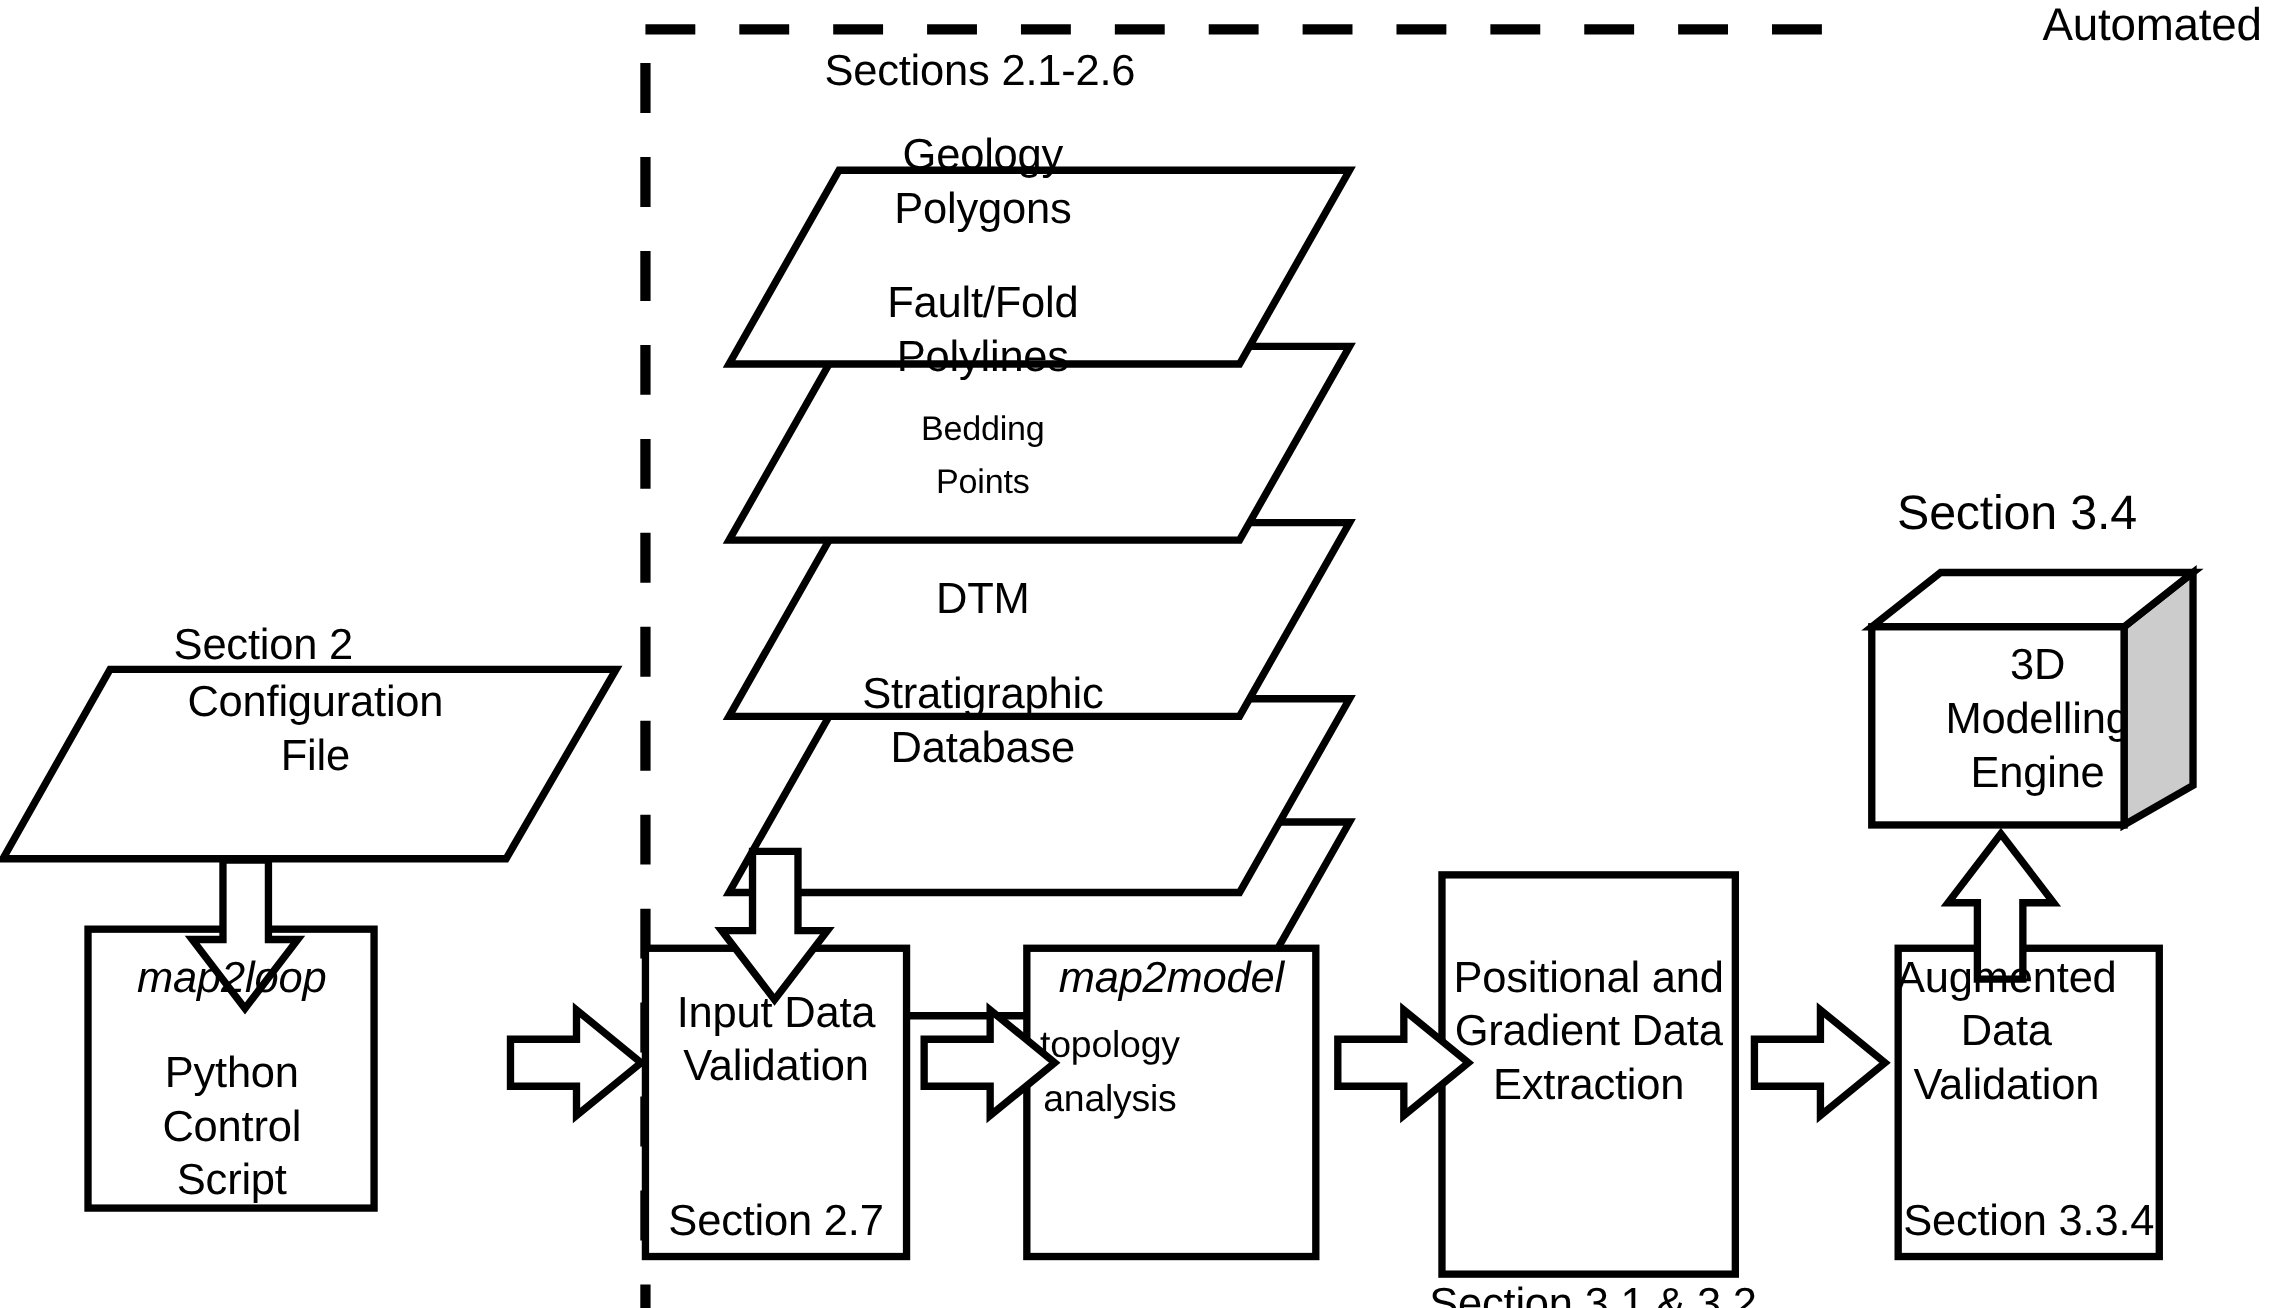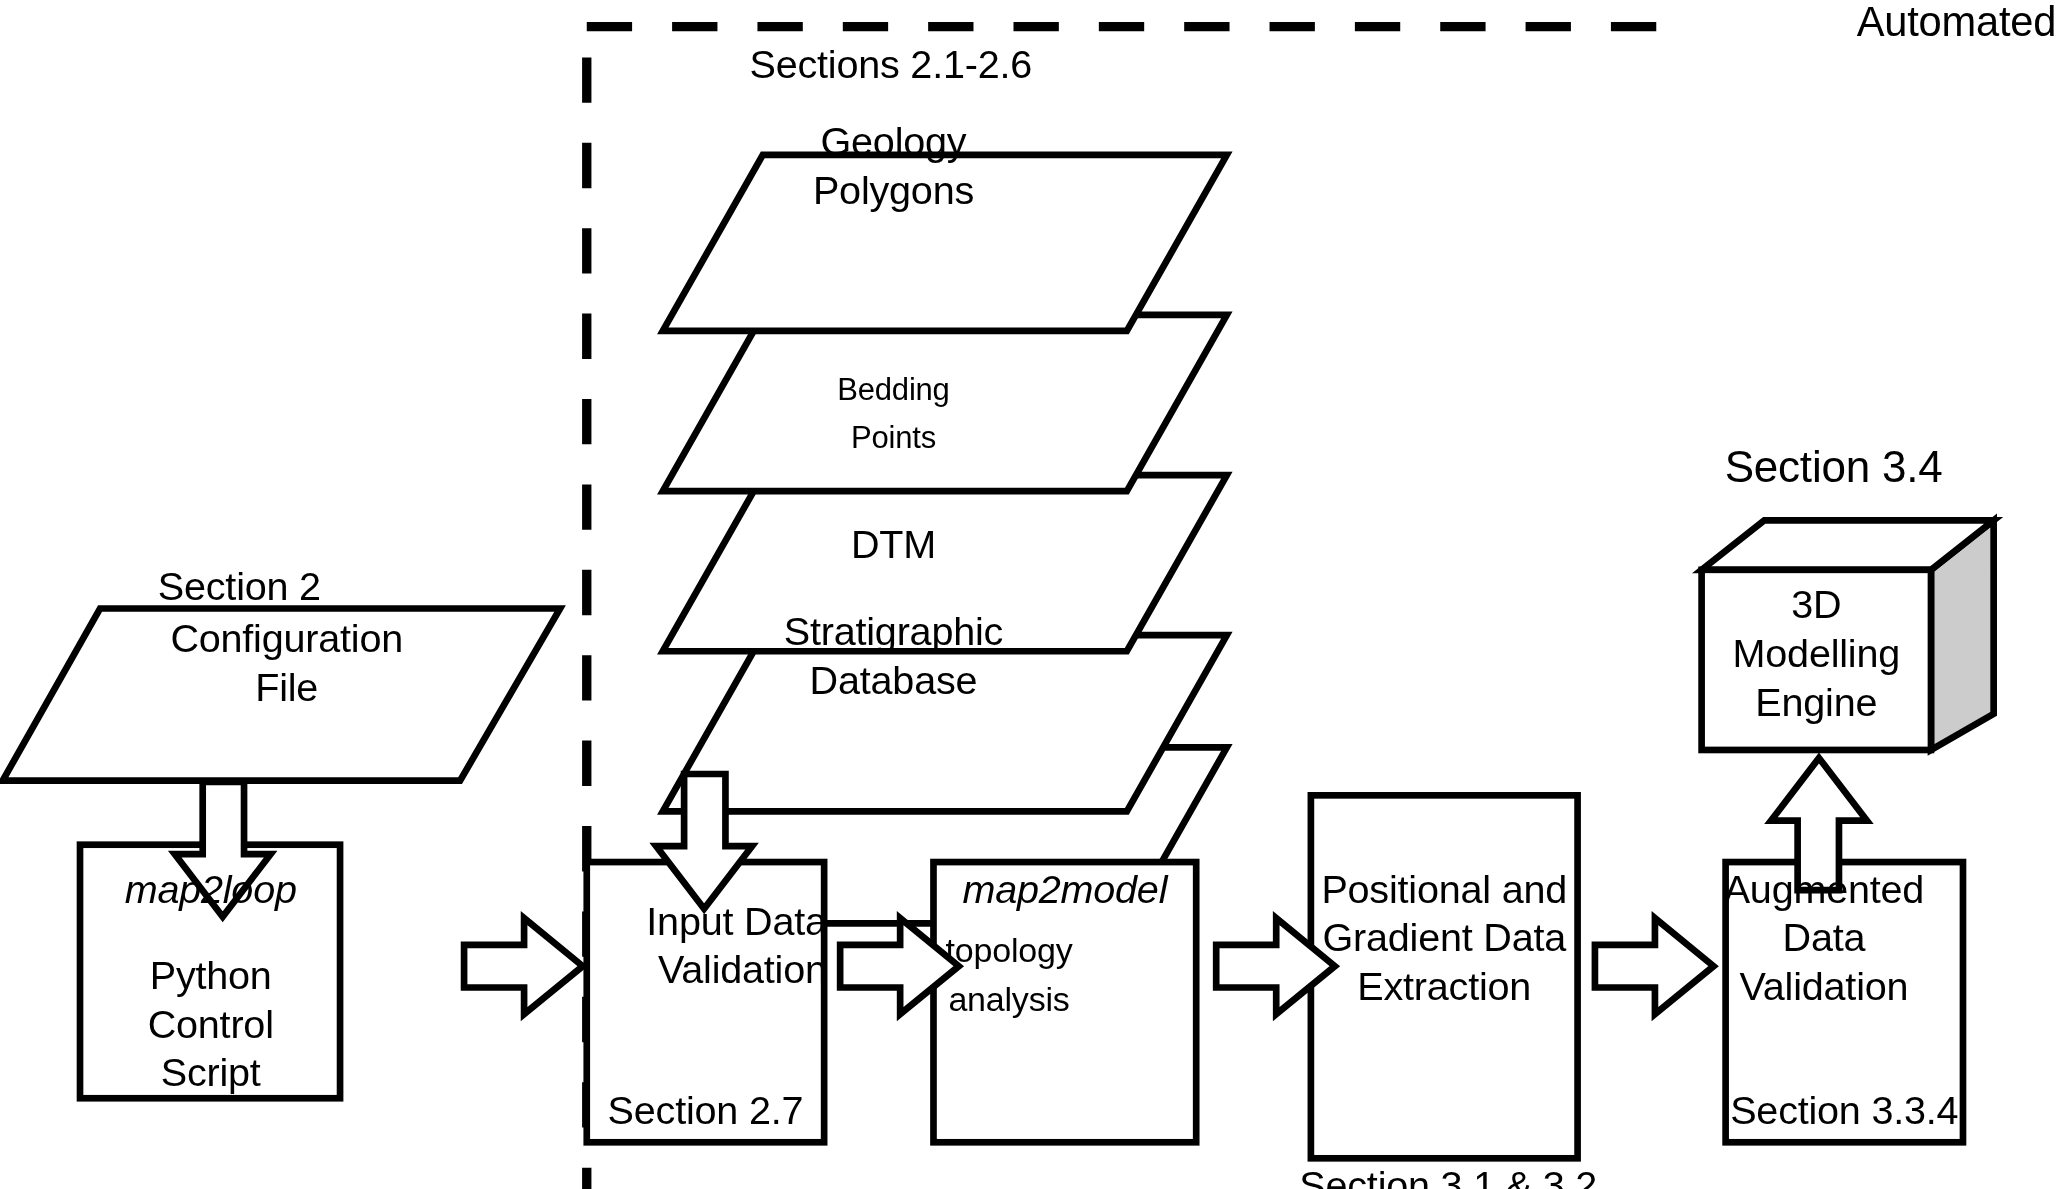--- a/index.html
+++ b/index.html
@@ -154,51 +154,53 @@
       <polygon class="arrow-block" points="1364,568 1400,615 1379,615 1379,667 1348,667 1348,615 1328,615"></polygon>
     </g>
   </svg>
 
   <div class="lbl title-lbl" style="left: 1701.61px; top: -4.00337px; width: 653.439px; font-size: 41.635px; line-height: 51.2431px;">Automated workflow</div>
 
   <div class="lbl" style="left: 624.101px; top: 40.0337px; width: 533.419px; font-size: 39.5533px; line-height: 48.6809px;">Sections 2.1-2.6</div>
 
   <div class="lbl" style="left: 653.439px; top: 117.432px; width: 480.077px; font-size: 39.5533px; line-height: 48.6809px;">Geology
 Polygons</div>
+  <div class="lbl" style="left: 653.439px; top: 250.878px; width: 480.077px; font-size: 39.5533px; line-height: 48.6809px;">Fault/Fold
+Polylines</div>
   <div class="lbl" style="left: 653.439px; top: 365.641px; width: 480.077px; font-size: 31px; line-height: 48.6809px;">Bedding
 Points</div>
   <div class="lbl" style="left: 653.439px; top: 520.438px; width: 480.077px; font-size: 39.5533px; line-height: 48.6809px;">DTM</div>
   <div class="lbl" style="left: 653.439px; top: 607.177px; width: 480.077px; font-size: 39.5533px; line-height: 48.6809px;">Stratigraphic
 Database</div>
 
   <div class="lbl" style="left: 26px; top: 533.782px; width: 426.735px; font-size: 39.5533px; line-height: 48.6809px; margin-top: 28px;">Section 2</div>
   <div class="lbl" style="left: 46.6742px; top: 613.85px; width: 480.077px; font-size: 39.5533px; line-height: 48.6809px;">Configuration
 File</div>
 
   <div class="lbl" style="left: 77.3458px; top: 864.727px; width: 266.71px; font-size: 39.5533px; line-height: 48.6809px;"><span class="em">map2loop</span></div>
   <div class="lbl" style="left: 77.3458px; top: 926.112px; width: 266.71px; font-size: 39.5533px; line-height: 48.6809px; margin-top: 25px;">Python
 Control
 Script</div>
 
-  <div class="lbl" style="left: 584.094px; top: 896.754px; width: 242.706px; font-size: 39.5533px; line-height: 48.6809px; text-align: right;">Input Data
+  <div class="lbl" style="left: 584.094px; top: 896.754px; width: 242.706px; font-size: 39.5533px; line-height: 48.6809px;">Input Data
 Validation</div>
   <div class="lbl" style="left: 557.423px; top: 1086.25px; width: 296.048px; font-size: 39.5533px; line-height: 48.6809px;">Section 2.7</div>
 
   <div class="lbl" style="left: 930.817px; top: 864.727px; width: 268.043px; font-size: 39.5533px; line-height: 48.6809px;"><span class="em">map2model</span></div>
   <div class="lbl" style="left: 875px; top: 926.112px; width: 268.043px; font-size: 34px; line-height: 48.6809px;">topology
 analysis</div>
 
   <div class="lbl" style="left: 1302.88px; top: 864.727px; width: 282.712px; font-size: 39.5533px; line-height: 48.6809px;">Positional and
 Gradient Data
 Extraction</div>
   <div class="lbl" style="left: 1277.54px; top: 1160.98px; width: 341.388px; font-size: 39.5533px; line-height: 48.6809px;">Section 3.1 &amp; 3.2</div>
 
   <div class="lbl" style="left: 1722.94px; top: 864.727px; width: 202px; font-size: 39.5533px; line-height: 48.6809px;">Augmented
 Data
 Validation</div>
   <div class="lbl" style="left: 1696.27px; top: 1086.25px; width: 296.048px; font-size: 39.5533px; line-height: 48.6809px;">Section 3.3.4</div>
 
   <div class="lbl" style="left: 1673.6px; top: 443.039px; width: 320.052px; font-size: 44px; line-height: 48.6809px;">Section 3.4</div>
-  <div class="lbl" style="left: 1698.94px; top: 580.488px; width: 234.705px; font-size: 39.5533px; line-height: 48.6809px;">3D
+  <div class="lbl" style="left: 1698.94px; top: 580.488px; width: 234.705px; font-size: 39.5533px; line-height: 48.6809px; padding-left: 36px;">3D
 Modelling
 Engine</div>
 
 </div>
 
 </body></html>

